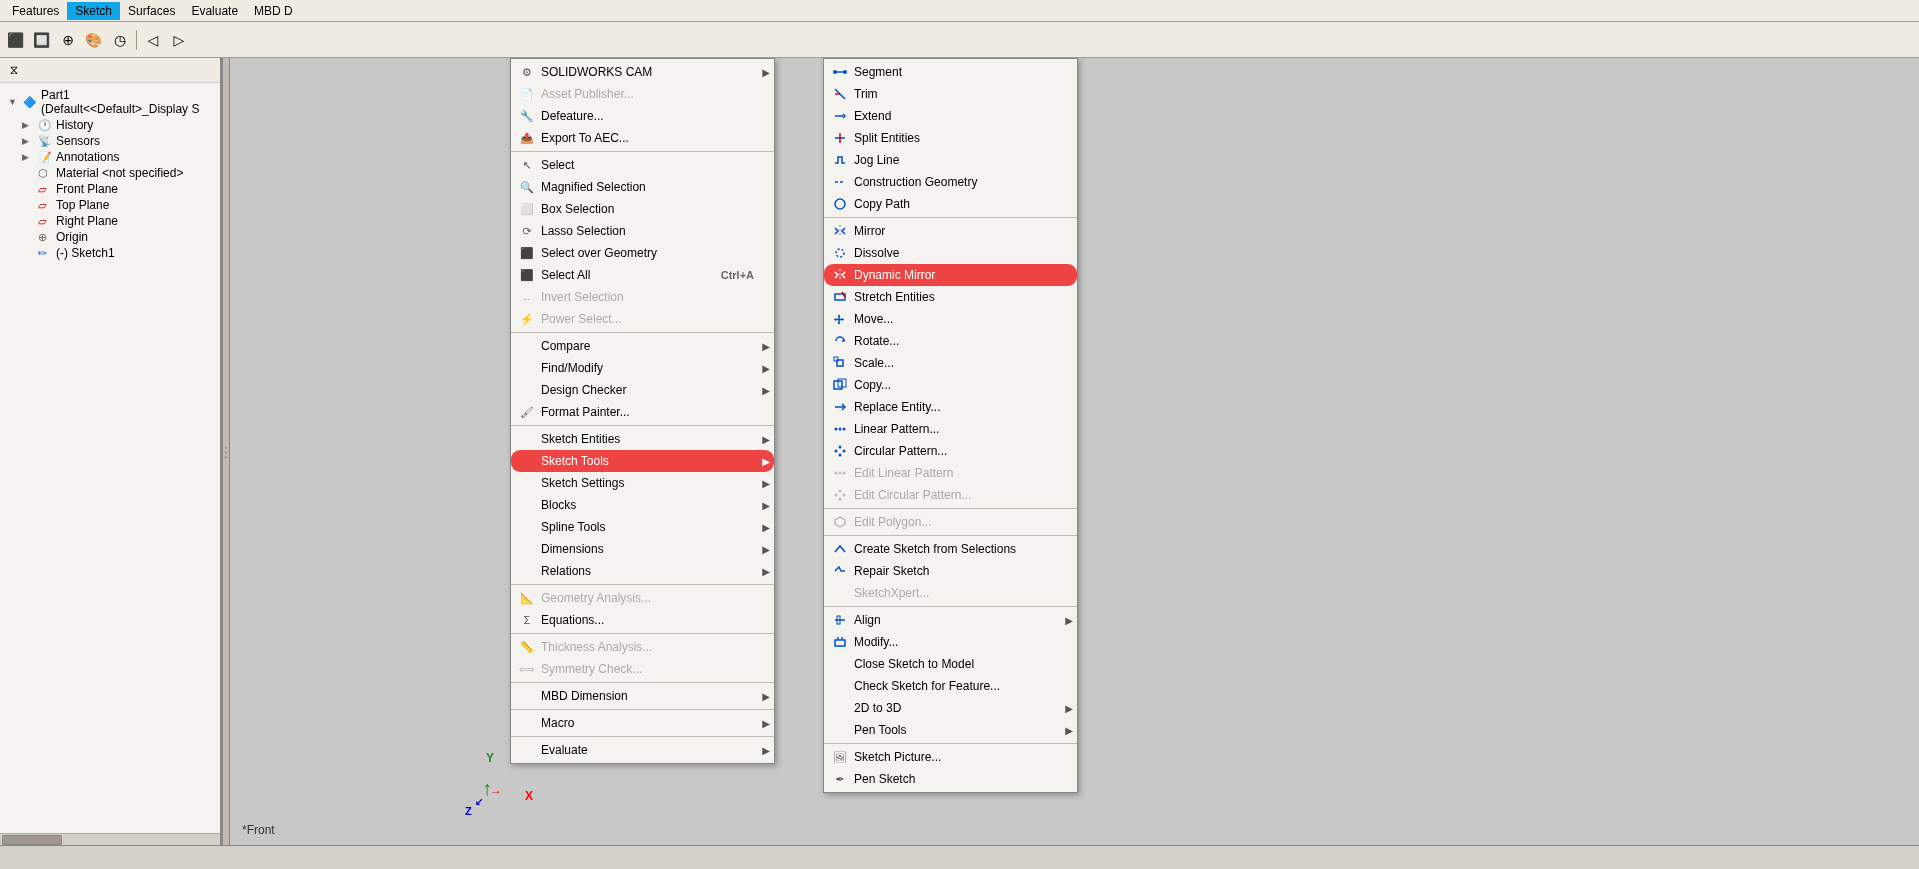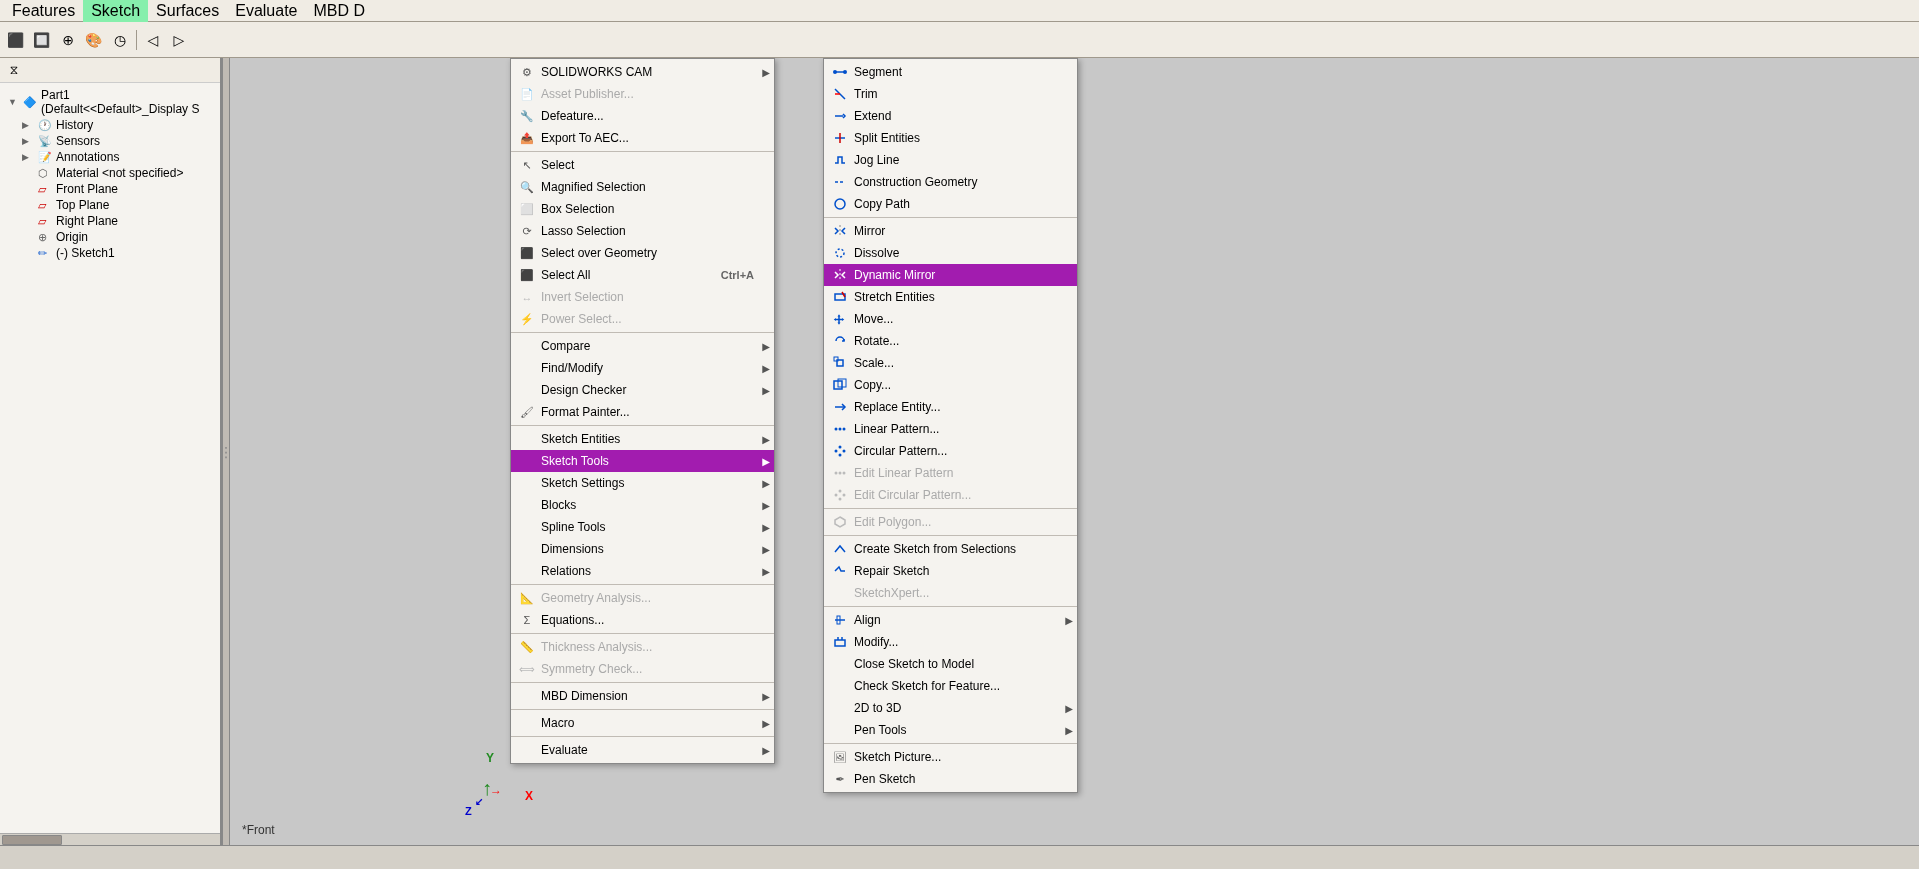--- a/index.html
+++ b/index.html
@@ -20,24 +20,24 @@
       background: #f0ece4;
       border-bottom: 1px solid #a0998c;
       height: 22px;
       padding: 0 4px;
       position: relative;
       z-index: 100;
     }
     .menu-bar-item {
       padding: 2px 8px;
       cursor: pointer;
-      font-size: 16px;
+      font-size: 12px;
       color: #000;
     }
-    .menu-bar-item.active { background: #86efac; }
+    .menu-bar-item.active { background: #0ea5e9; }
     .toolbar-btn {
       width: 24px;
       height: 24px;
       display: flex;
       align-items: center;
       justify-content: center;
       cursor: pointer;
       border: 1px solid transparent;
       font-size: 14px;
     }
@@ -125,21 +125,21 @@
       align-items: center;
       padding: 3px 20px 3px 8px;
       cursor: pointer;
       font-size: 12px;
       color: #000;
       gap: 6px;
       white-space: nowrap;
       position: relative;
     }
     .context-menu-item.disabled { color: #aaa; cursor: default; }
-    .context-menu-item.highlighted { background: #a21caf; color: #fff; }
+    .context-menu-item.highlighted { background: #ef4444; color: #fff; border-radius: 9px; }
     .context-menu-item .item-icon {
       width: 16px; height: 16px;
       display: flex; align-items: center; justify-content: center;
       font-size: 11px; color: #555; min-width: 16px;
     }
     .context-menu-item.highlighted .item-icon { color: #fff; }
     .context-menu-item.disabled .item-icon { color: #bbb; }
     .context-menu-item .arrow {
       position: absolute; right: 4px;
       font-size: 10px; color: #555;

